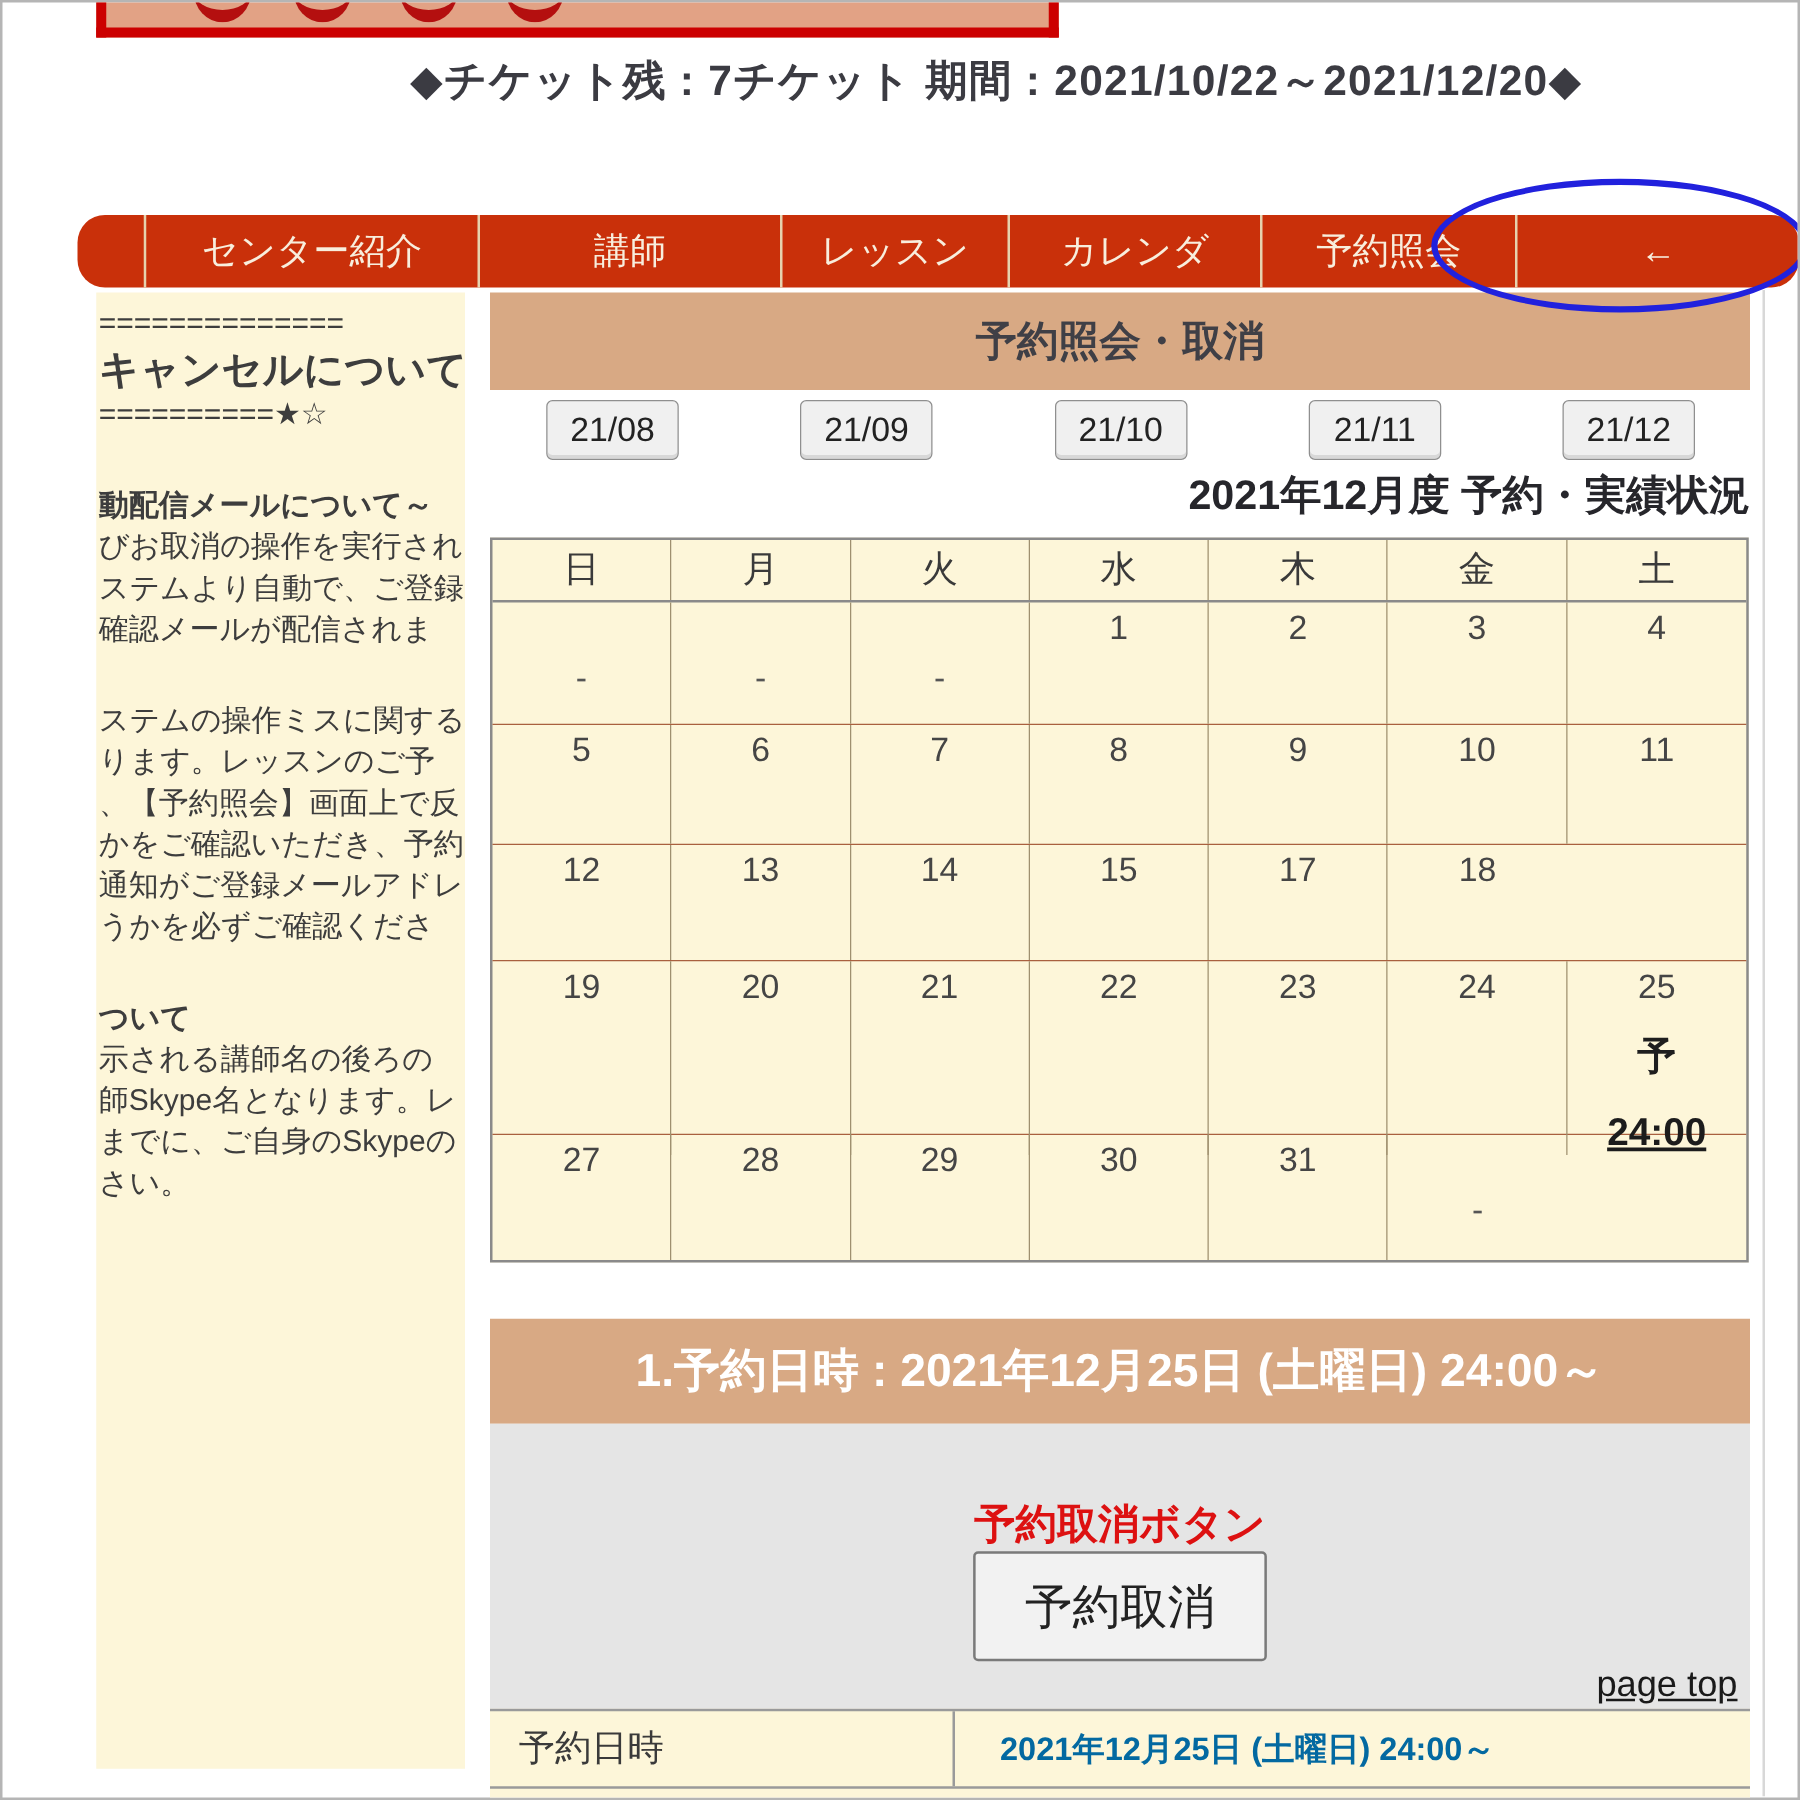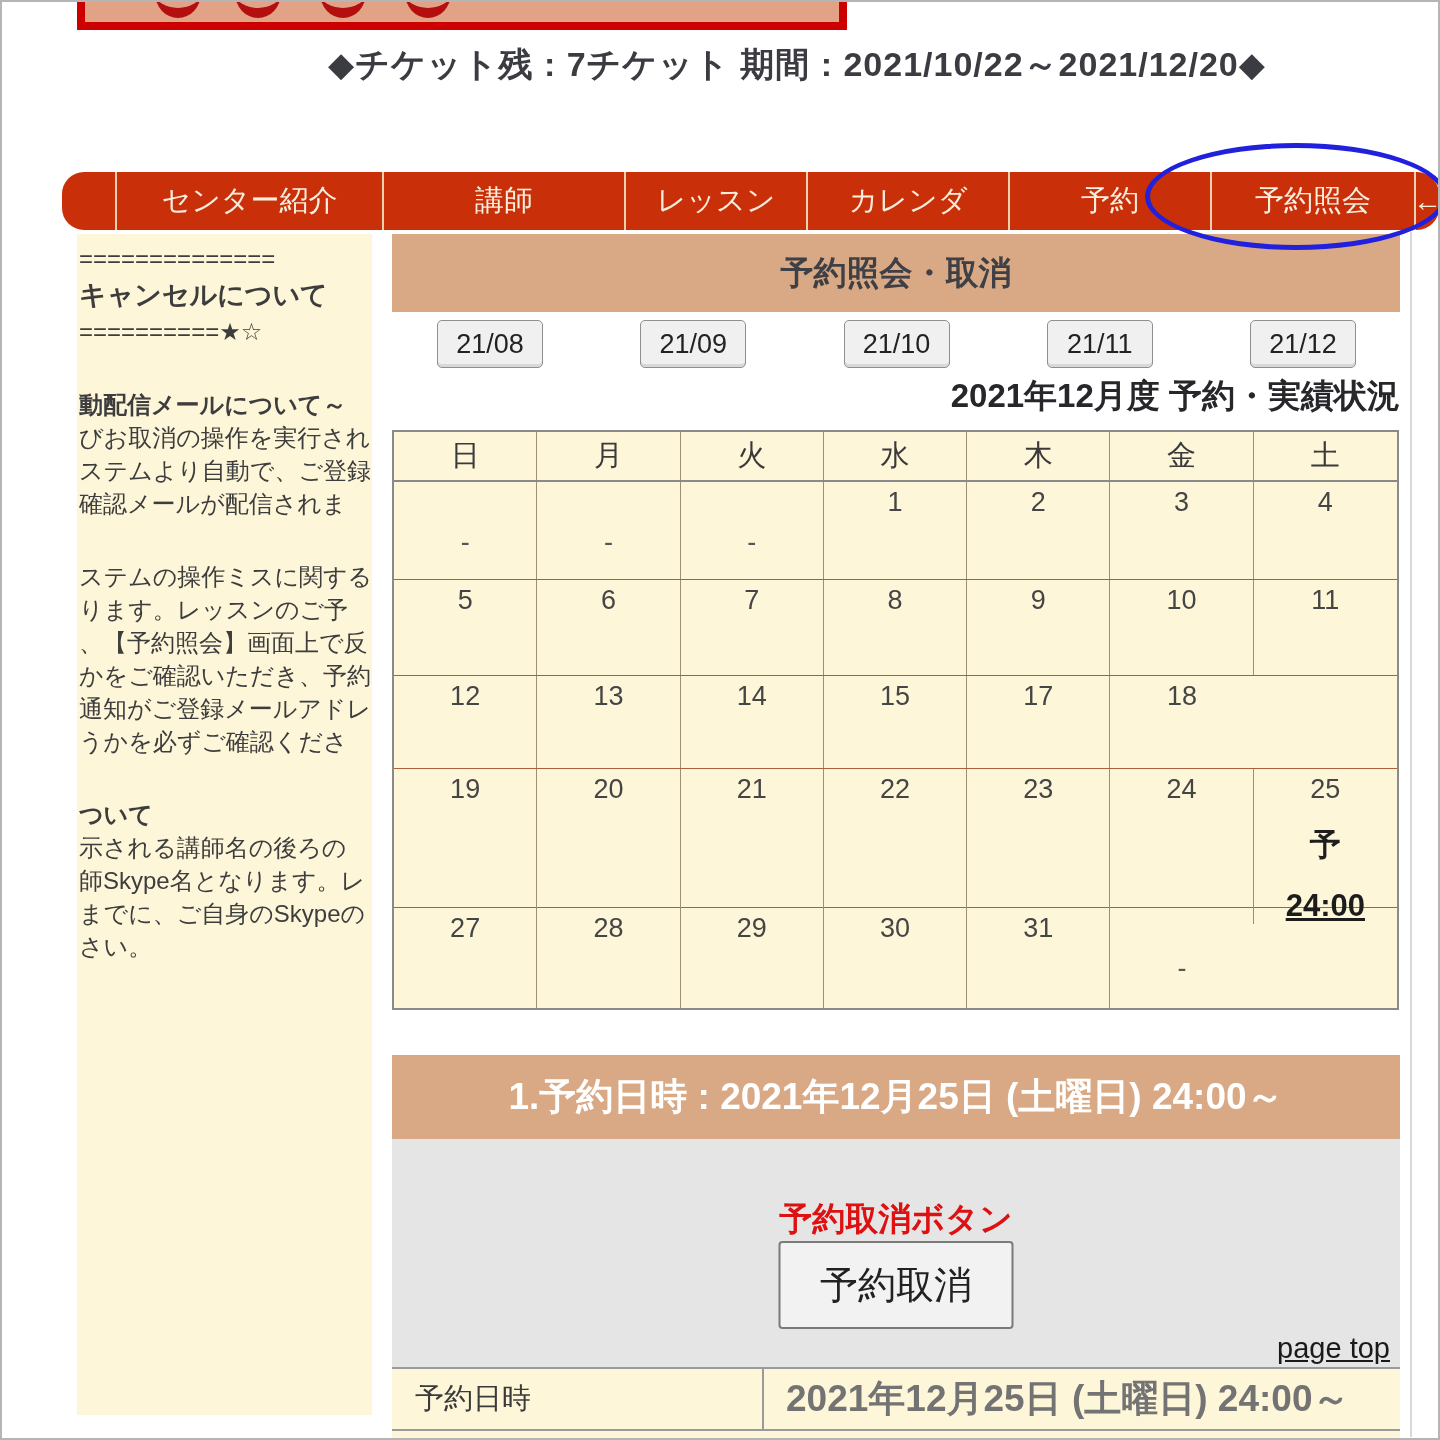--- a/index.html
+++ b/index.html
@@ -55,21 +55,21 @@
     position:absolute;left:1143px;top:141px;width:292px;height:97px;
     border:5px solid #2121dd;border-radius:50%;pointer-events:none;z-index:5;
   }
   
   .sidebar{
     position:absolute;left:75px;top:232px;width:295px;height:1181px;
     background:#fdf6d9;overflow:hidden;padding:8px 0 0 2px;box-sizing:border-box;
   }
   .sb-line{font-size:24px;line-height:33px;color:#3d3d3d;white-space:nowrap;}
   .sb-line.bold{font-weight:bold;}
-  .sb-line.big{font-size:27px;line-height:40px;}
+  .sb-line.big{font-size:32px;line-height:40px;}
   .sb-gap{height:40px;}
   
   .panel-title{
     position:absolute;left:390px;top:232px;width:1008px;height:78px;
     background:#d8a984;display:flex;align-items:center;justify-content:center;
     font-size:33px;font-weight:bold;color:#3f3f46;
   }
   .panel-edge{position:absolute;left:1408px;top:230px;height:1205px;border-left:2px solid #d8d8d8;}
   .month-row{
     position:absolute;left:390px;top:318px;width:1008px;height:48px;box-sizing:border-box;
@@ -139,22 +139,22 @@
   .detail{
     position:absolute;left:390px;top:1365px;width:1008px;box-sizing:border-box;
     border-top:2px solid #9a9a9a;background:#fdf6d9;
   }
   .d-row{display:flex;height:60px;border-bottom:2px solid #9a9a9a;}
   .d-label{
     width:372px;display:flex;align-items:center;padding-left:23px;box-sizing:border-box;
     font-size:29px;color:#3a3a3a;border-right:2px solid #9a9a9a;
   }
   .d-value{
-    flex:1;display:flex;align-items:center;padding-left:22px;
-    font-size:37px;font-weight:bold;color:#737373;white-space:nowrap;
+    flex:1;display:flex;align-items:center;padding-left:36px;
+    font-size:26px;font-weight:bold;color:#0369a1;white-space:nowrap;
   }
   .d-sliver{height:10px;}
 </style>
 </head>
 <body>
 
 <div class="frame">
 
   <div class="banner">
     <span class="mark" style="left:70px"></span>
@@ -165,21 +165,20 @@
 
   <div class="hline1">◆チケット残 : 7チケット 期間 : 2021/10/22～2021/12/20◆</div>
 
 
   <div class="nav">
     <div class="nav-item nv0"></div>
     <div class="nav-item nv1">センター紹介</div>
     <div class="nav-item nv2">講師</div>
     <div class="nav-item nv3">レッスン</div>
     <div class="nav-item nv4">カレンダ</div>
-    <div class="nav-item nv5">予約</div>
     <div class="nav-item nv6">予約照会</div>
     <div class="nav-item nv7">←</div>
   </div>
 
   <div class="ellipse"></div>
 
   <div class="sidebar">
     <div class="sb-line">==============</div>
     <div class="sb-line bold big">キャンセルについて</div>
     <div class="sb-line">==========★☆</div>

